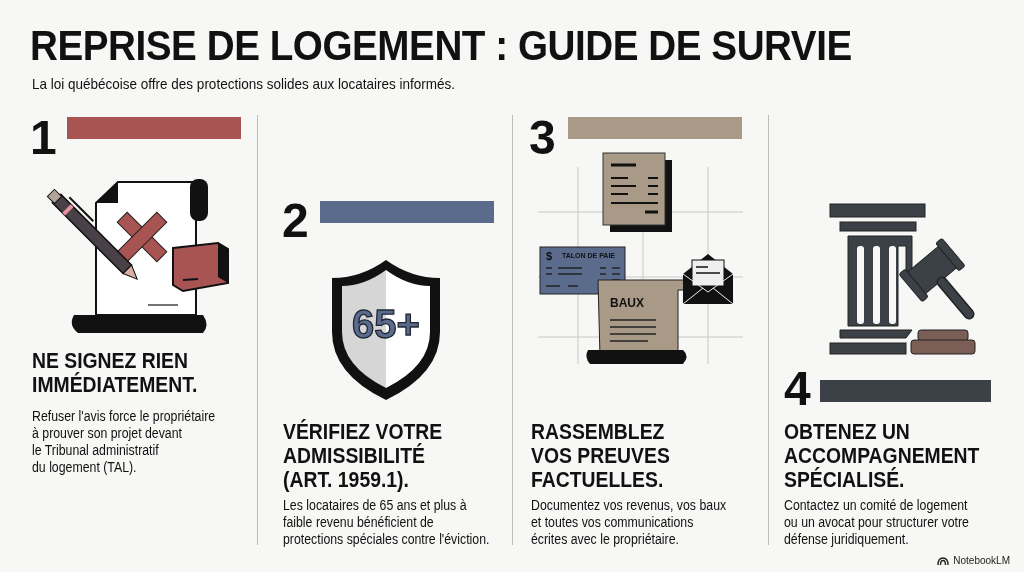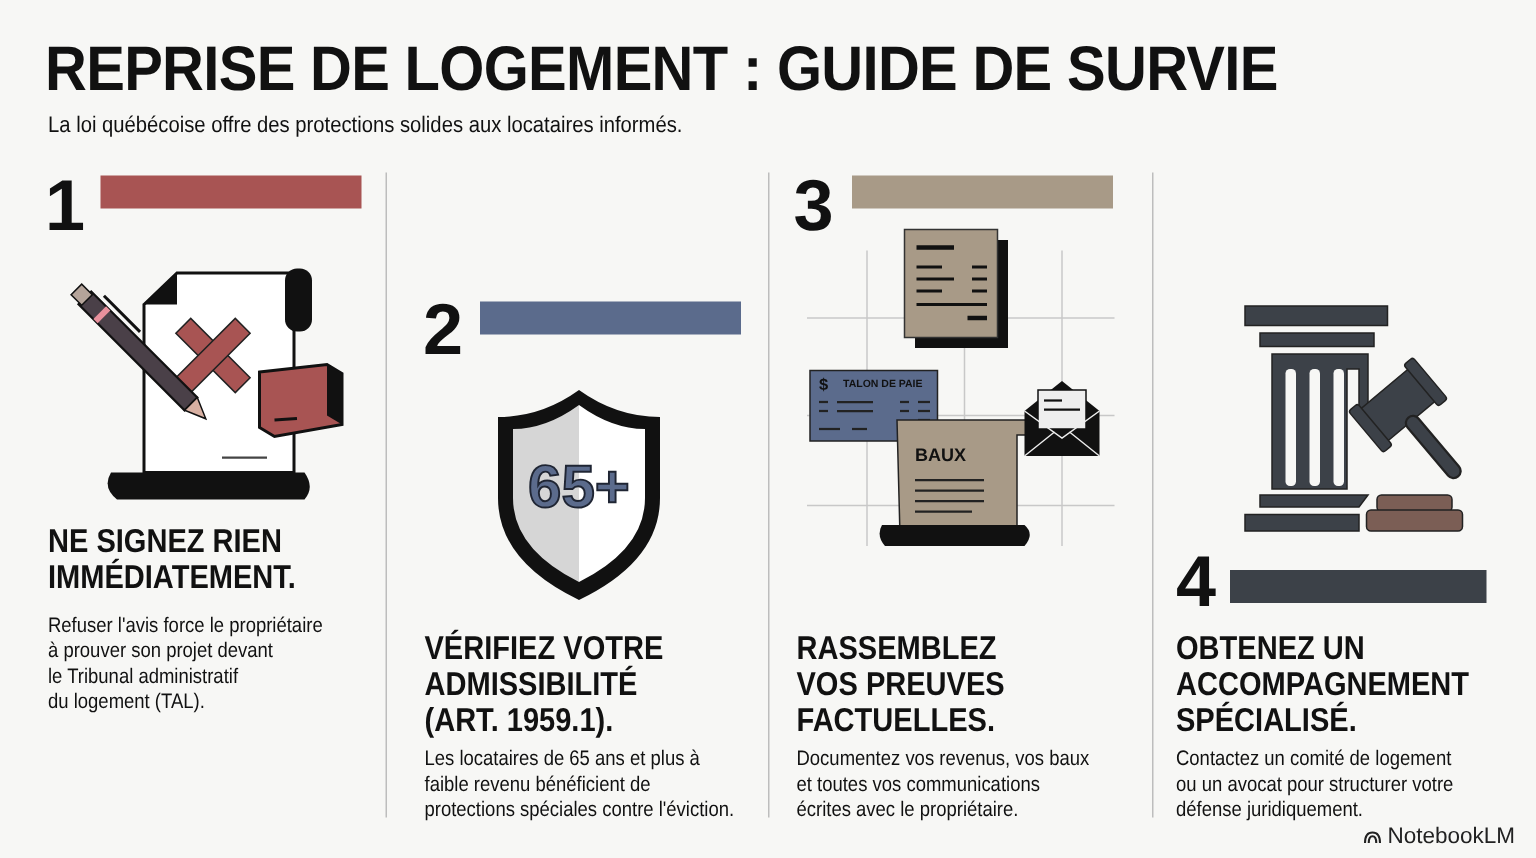--- a/index.html
+++ b/index.html
@@ -29,21 +29,21 @@
     transform:scaleX(0.88); transform-origin:left top; white-space:nowrap;
   }
   .body {
     position:absolute; font-size:14px; line-height:17px;
     transform:scaleX(0.88); transform-origin:left top; white-space:nowrap;
   }
   .body span { display:block; }
   .heading span { display:block; }
   .illus { position:absolute; }
   .footer {
-    position:absolute; right:14px; bottom:6px; font-size:15px; color:#222;
+    position:absolute; right:14px; bottom:6px; font-size:10px; color:#222;
     display:flex; align-items:center; gap:4px;
   }
 </style>
 </head>
 <body>
 
 <h1 class="title">REPRISE DE LOGEMENT : GUIDE DE SURVIE</h1>
 <div class="subtitle">La loi québécoise offre des protections solides aux locataires informés.</div>
 
 <div class="divider" style="left:257px"></div>

